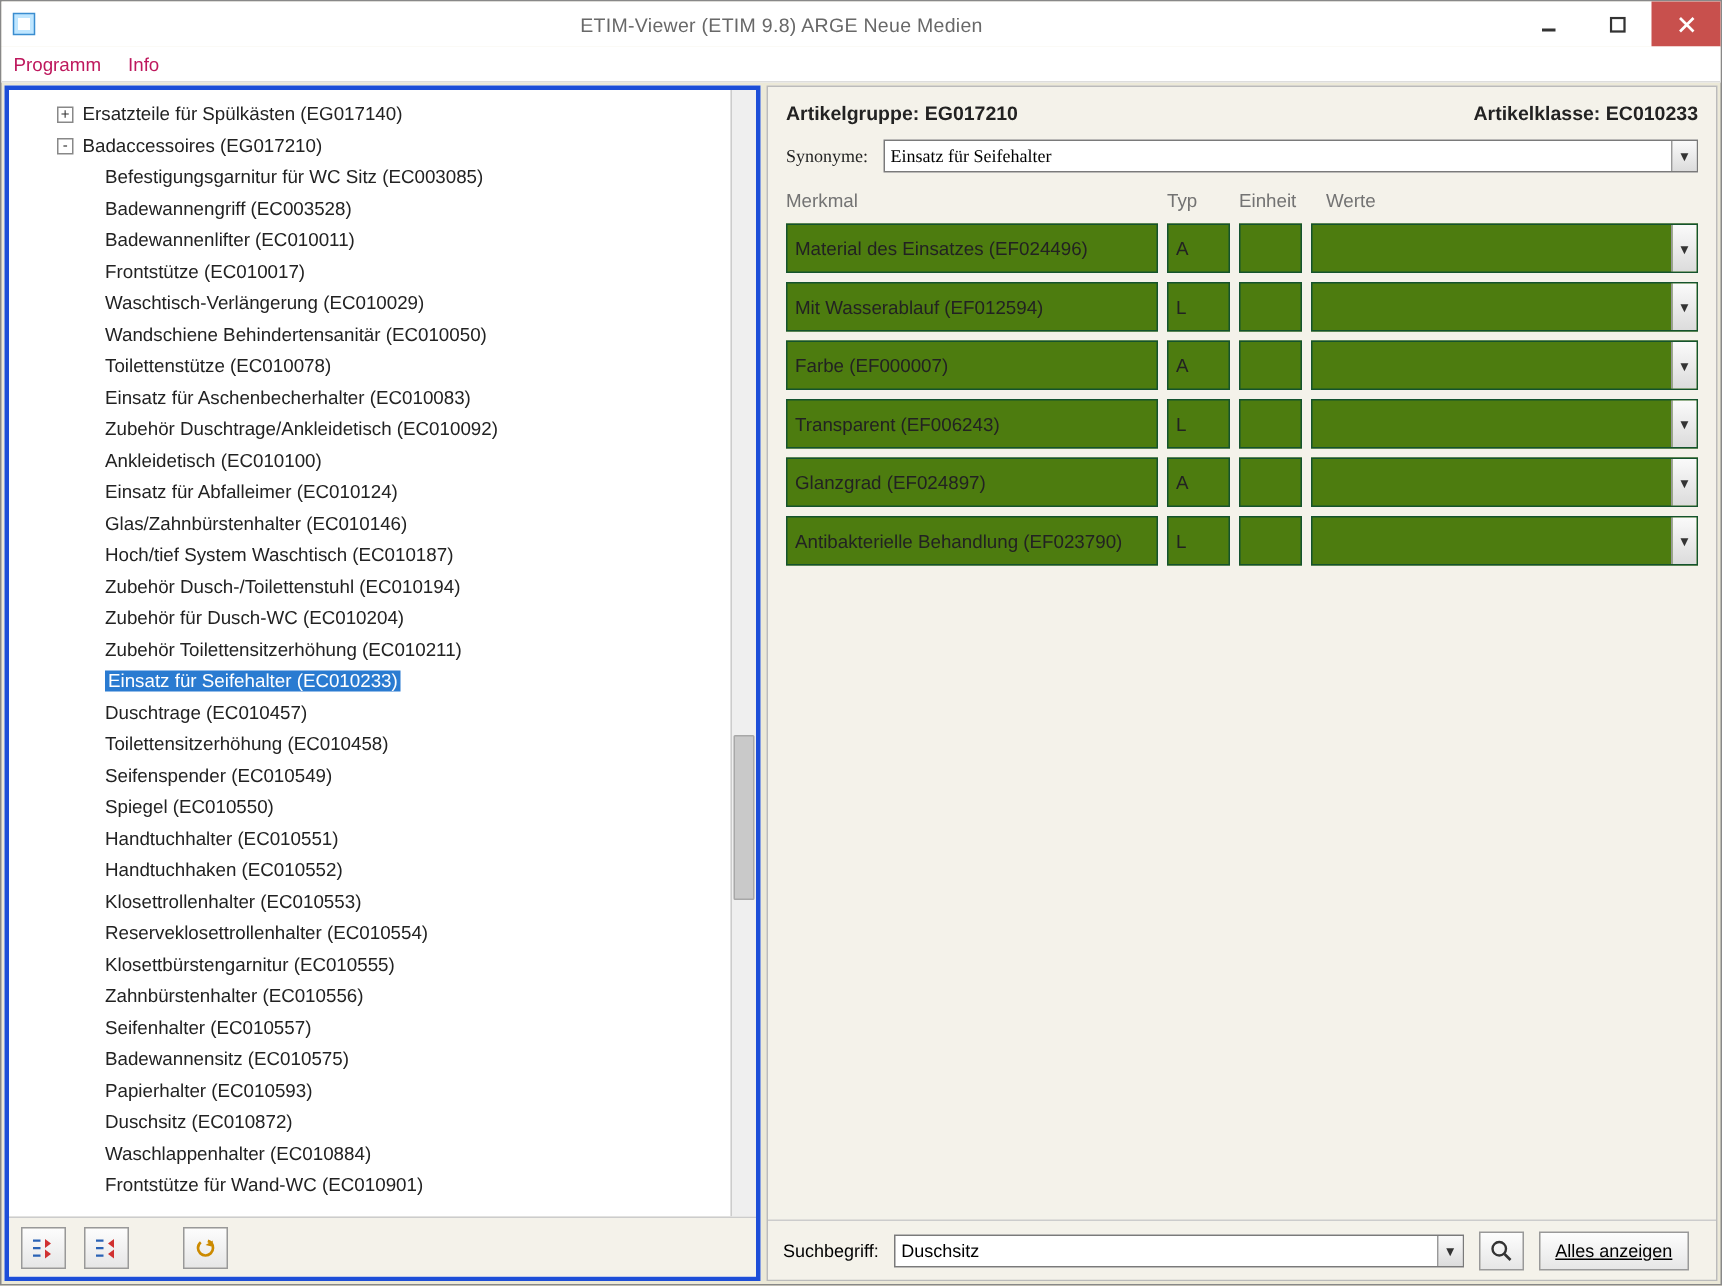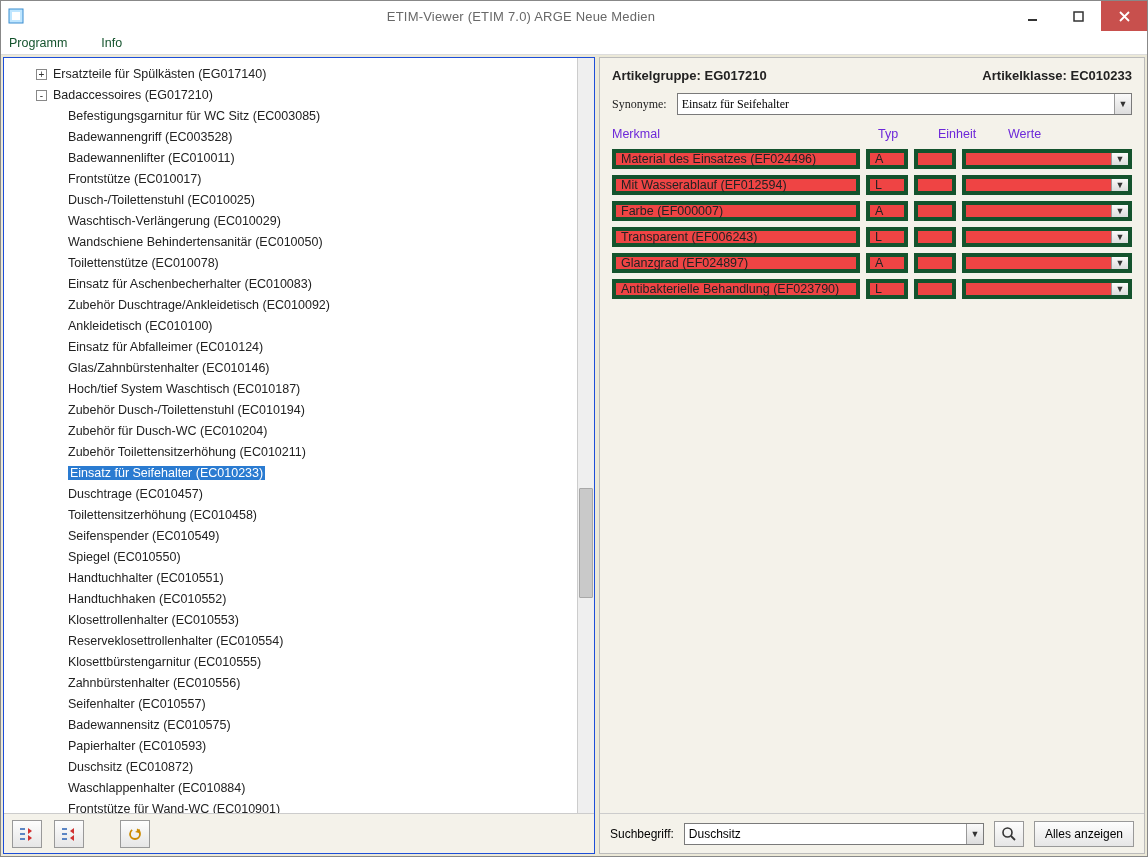--- a/index.html
+++ b/index.html
@@ -4,75 +4,75 @@
 <style>
   * { box-sizing: border-box; margin:0; padding:0; }
   html, body { width:1148px; height:857px; font-family:"Segoe UI", Tahoma, sans-serif; font-size:12px; background:#a69e8e; overflow:hidden; }
   .window { width:1148px; height:857px; display:flex; flex-direction:column; background:#ece9d8; border:1px solid #888; }
   .titlebar { height:30px; background:#ffffff; display:flex; align-items:center; padding-left:6px; color:#555; font-size:13px; }
   .titlebar .icon-box { width:18px; height:18px; margin-right:8px; display:flex; align-items:center; justify-content:center; }
   .titlebar .title-center { flex:1; text-align:center; font-size:13px; color:#686868; letter-spacing:.2px; }
   .win-btns { display:flex; height:100%; }
   .win-btn { width:46px; height:100%; display:flex; align-items:center; justify-content:center; font-size:13px; color:#333; }
   .win-btn.close { background:#c8504d; color:#fff; font-weight:bold; }
-  .menubar { height:24px; background:#fff; display:flex; align-items:center; padding:0 8px; gap:34px; border-bottom:1px solid #ddd; font-size:12.5px; color:#14532d; }
+  .menubar { height:24px; background:#fff; display:flex; align-items:center; padding:0 8px; gap:18px; border-bottom:1px solid #ddd; font-size:12.5px; color:#be185d; }
   .menubar span { cursor:default; }
   .client { flex:1; display:flex; overflow:hidden; }
   
-  .left-pane { width:592px; display:flex; flex-direction:column; border:1px solid #1d4ed8; margin:2px; background:#fff; }
+  .left-pane { width:504px; display:flex; flex-direction:column; border:3px solid #1d4ed8; margin:2px; background:#fff; }
   .tree-wrap { flex:1; display:flex; overflow:hidden; }
   .tree { flex:1; overflow:hidden; padding:6px 4px 4px 4px; font-size:12.5px; color:#222; line-height:21px; }
   .tree .row { white-space:nowrap; }
   .tree .ind1 { padding-left:28px; }
   .tree .ind2 { padding-left:60px; }
   .tree .expander { display:inline-block; width:11px; height:11px; border:1px solid #888; text-align:center; line-height:9px; font-size:10px; margin-right:6px; vertical-align:middle; background:#fff; color:#333; }
   .tree .sel { background:#2a7bd1; color:#fff; padding:0 2px; }
   .vscroll { width:17px; background:#efefef; border-left:1px solid #ccc; position:relative; }
   .vscroll .thumb { position:absolute; left:1px; right:1px; top:430px; height:110px; background:#c9c9c9; border:1px solid #a8a8a8; border-radius:1px; }
   .toolbar-bottom { height:40px; border-top:1px solid #ccc; display:flex; align-items:center; gap:12px; padding:0 8px; background:#f4f2ea; }
   .tb-btn { width:30px; height:28px; border:1px solid #999; background:linear-gradient(#fdfdfd,#e6e6e6); display:flex; align-items:center; justify-content:center; }
   
   .right-pane { flex:1; display:flex; flex-direction:column; border:1px solid #bbb; margin:2px; background:#f4f2ea; }
   .right-body { flex:1; padding:10px 12px 6px 12px; overflow:hidden; }
   .hdr-row { display:flex; justify-content:space-between; font-weight:bold; color:#222; font-size:13px; margin-bottom:10px; }
   .syn-row { display:flex; align-items:center; gap:10px; margin-bottom:12px;font-family:Liberation Serif, serif; }
   .syn-row label { color:#222; }
   .combo { flex:1; height:22px; border:1px solid #7a7a7a; background:#fff; display:flex; align-items:center; padding:0 4px; position:relative; }
   .combo .arrow { position:absolute; right:0; top:0; bottom:0; width:17px; background:linear-gradient(#fafafa,#dcdcdc); border-left:1px solid #999; display:flex; align-items:center; justify-content:center; font-size:9px; color:#333; }
-  .col-hdr { display:flex; gap:12px; color:#6d28d9; font-size:12.5px; margin-bottom:8px; }
+  .col-hdr { display:flex; gap:0; color:#737373; font-size:12.5px; margin-bottom:8px; }
   .col-hdr .c1 { width:254px; }
   .col-hdr .c2 { width:48px; }
   .col-hdr .c3 { width:58px; }
   .col-hdr .c4 { flex:1; }
   .feat-row { display:flex; gap:6px; margin-bottom:6px; }
-  .fld { border:4px solid #14532d; background:#ef4444; height:20px; display:flex; align-items:center; padding:0 5px; font-size:12.5px; color:#222; }
+  .fld { border:1px solid #14532d; background:#4d7c0f; height:33px; display:flex; align-items:center; padding:0 5px; font-size:12.5px; color:#222; }
   .fld.f1 { width:248px; }
   .fld.f2 { width:42px; }
   .fld.f3 { width:42px; }
   .fld.f4 { flex:1; position:relative; padding-right:20px; }
   .fld.f4 .arrow { position:absolute; right:0; top:0; bottom:0; width:17px; background:linear-gradient(#fafafa,#dcdcdc); border-left:1px solid #999; display:flex; align-items:center; justify-content:center; font-size:9px; color:#333; }
   .right-bottom { height:40px; border-top:1px solid #ccc; display:flex; align-items:center; gap:10px; padding:0 10px; background:#f4f2ea; }
   .search-combo { flex:1; max-width:380px; }
   .sq-btn { width:30px; height:26px; border:1px solid #999; background:linear-gradient(#fdfdfd,#e6e6e6); display:flex; align-items:center; justify-content:center; }
-  .txt-btn { height:26px; padding:0 10px; border:1px solid #999; background:linear-gradient(#fdfdfd,#e6e6e6); display:flex; align-items:center; }
+  .txt-btn { height:26px; padding:0 10px; border:1px solid #999; background:linear-gradient(#fdfdfd,#e6e6e6); display:flex; align-items:center;text-decoration:underline; }
   svg { display:block; }
 </style>
 </head>
 <body>
 
 <div class="window">
 
   <div class="titlebar">
     <span class="icon-box">
       <svg width="16" height="16">
           <rect x="1" y="1" width="14" height="14" fill="#bfe6ff" stroke="#3a8dd0"></rect>
           <rect x="4" y="4" width="8" height="8" fill="#fff"></rect>
         </svg>
     </span>
-    <div class="title-center">ETIM-Viewer (ETIM 7.0)       ARGE Neue Medien</div>
+    <div class="title-center">ETIM-Viewer (ETIM 9.8)       ARGE Neue Medien</div>
     <div class="win-btns">
       <div class="win-btn">
         <svg width="11" height="11">
             <rect x="1" y="8" width="9" height="2" fill="#333"></rect>
           </svg>
       </div>
       <div class="win-btn">
         <svg width="11" height="11">
             <rect x="1" y="1" width="9" height="9" fill="none" stroke="#333" stroke-width="1.5"></rect>
           </svg>
@@ -94,21 +94,20 @@
 
     <div class="left-pane">
       <div class="tree-wrap">
         <div class="tree" id="tree">
             <div class="row ind1"><span class="expander">+</span><span>Ersatzteile für Spülkästen (EG017140)</span></div>
             <div class="row ind1"><span class="expander">-</span><span>Badaccessoires (EG017210)</span></div>
             <div class="row ind2"><span>Befestigungsgarnitur für WC Sitz (EC003085)</span></div>
             <div class="row ind2"><span>Badewannengriff (EC003528)</span></div>
             <div class="row ind2"><span>Badewannenlifter (EC010011)</span></div>
             <div class="row ind2"><span>Frontstütze (EC010017)</span></div>
-            <div class="row ind2"><span>Dusch-/Toilettenstuhl (EC010025)</span></div>
             <div class="row ind2"><span>Waschtisch-Verlängerung (EC010029)</span></div>
             <div class="row ind2"><span>Wandschiene Behindertensanitär (EC010050)</span></div>
             <div class="row ind2"><span>Toilettenstütze (EC010078)</span></div>
             <div class="row ind2"><span>Einsatz für Aschenbecherhalter (EC010083)</span></div>
             <div class="row ind2"><span>Zubehör Duschtrage/Ankleidetisch (EC010092)</span></div>
             <div class="row ind2"><span>Ankleidetisch (EC010100)</span></div>
             <div class="row ind2"><span>Einsatz für Abfalleimer (EC010124)</span></div>
             <div class="row ind2"><span>Glas/Zahnbürstenhalter (EC010146)</span></div>
             <div class="row ind2"><span>Hoch/tief System Waschtisch (EC010187)</span></div>
             <div class="row ind2"><span>Zubehör Dusch-/Toilettenstuhl (EC010194)</span></div>

